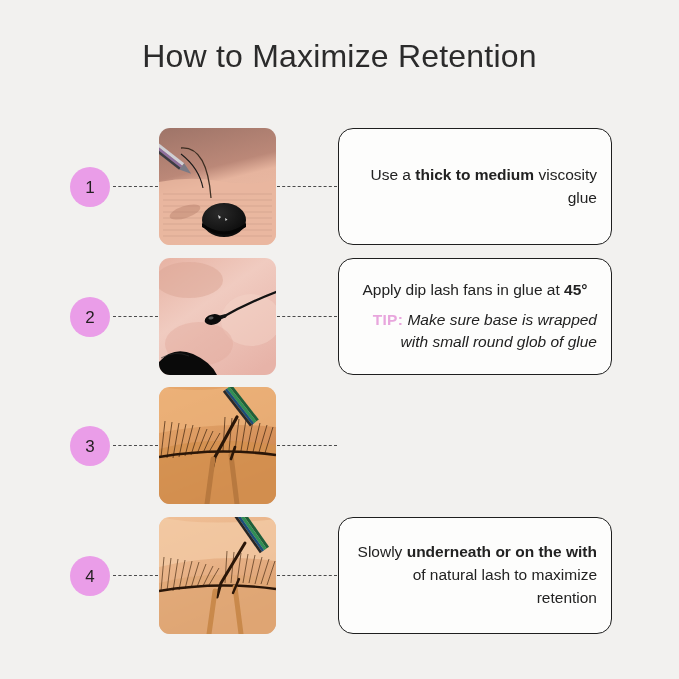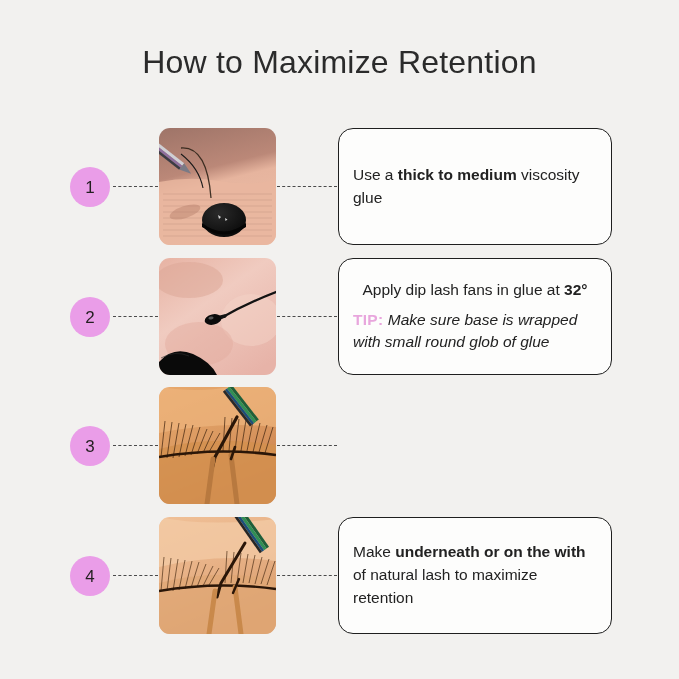--- a/index.html
+++ b/index.html
@@ -6,21 +6,21 @@
   html,body { width:679px; height:679px; }
   body {
     background:#f2f1ef;
     font-family:"Liberation Sans", sans-serif;
     color:#1d1d1d;
     position:relative;
     overflow:hidden;
   }
   #page-title {
     position:absolute;
-    left:0; right:0; top:44px;
+    left:0; right:0; top:38px;
     text-align:center;
     font-size:32px;
     font-weight:300;
     letter-spacing:0.2px;
     color:#2b2b2b;
     white-space:nowrap;
   }
 
   .step-row { position:absolute; left:0; width:679px; height:118px; }
   .step-row.r1 { top:128px; }
@@ -68,21 +68,21 @@
     border:1.6px solid #1f1f1f;
     border-radius:15px;
     background:#fdfdfc;
     display:flex;
     flex-direction:column;
     align-items:center;
     justify-content:center;
     padding:6px 14px;
   }
   .card p {
-    text-align:left;
+    text-align:right;
     font-size:15.5px;
     line-height:1.48;
     color:#222;
     font-weight:400;
   }
   .card p b { font-weight:700; }
   .tip {
     margin-top:7px;
     text-align:center;
     font-size:12.2px;
@@ -179,21 +179,21 @@
       <ellipse cx="52" cy="60" rx="2.6" ry="1.5" fill="#6d6d6d" opacity="0.75" transform="rotate(-12 52 60)"></ellipse>
       <path d="M0 104 Q14 88 34 96 Q52 104 58 117 L0 117 Z" fill="#0a0a0a"></path>
       <path d="M2 100 Q16 92 30 98" fill="none" stroke="#2d2d2d" stroke-width="1" opacity="0.6"></path>
     </svg>
   </div>
 
   <div class="dash right"></div>
 
   <div class="card">
     <p>
-      <span>Apply dip lash fans in glue at </span><b>32°</b>
+      <span>Apply dip lash fans in glue at </span><b>45°</b>
     </p>
     <p class="tip">
       <span class="tip-label">TIP:</span>
       <span>Make sure base is wrapped with small round glob of glue</span>
     </p>
   </div>
 </div>
 
 <div class="step-row r3">
   <div class="badge">3</div>
@@ -298,16 +298,16 @@
       <path d="M56 74 L50 117" fill="none" stroke="#c9894b" stroke-width="5" stroke-linecap="round"></path>
       <path d="M76 70 L82 117" fill="none" stroke="#c9894b" stroke-width="5" stroke-linecap="round"></path>
       <path d="M80 62 L74 76" fill="none" stroke="#2a1608" stroke-width="2.4" stroke-linecap="round"></path>
     </svg>
   </div>
 
   <div class="dash right"></div>
 
   <div class="card">
     <p>
-      <span>Make </span><b>underneath or on the with</b><span> of natural lash to maximize retention</span>
+      <span>Slowly </span><b>underneath or on the with</b><span> of natural lash to maximize retention</span>
     </p>
   </div>
 </div>
 
 </body></html>

